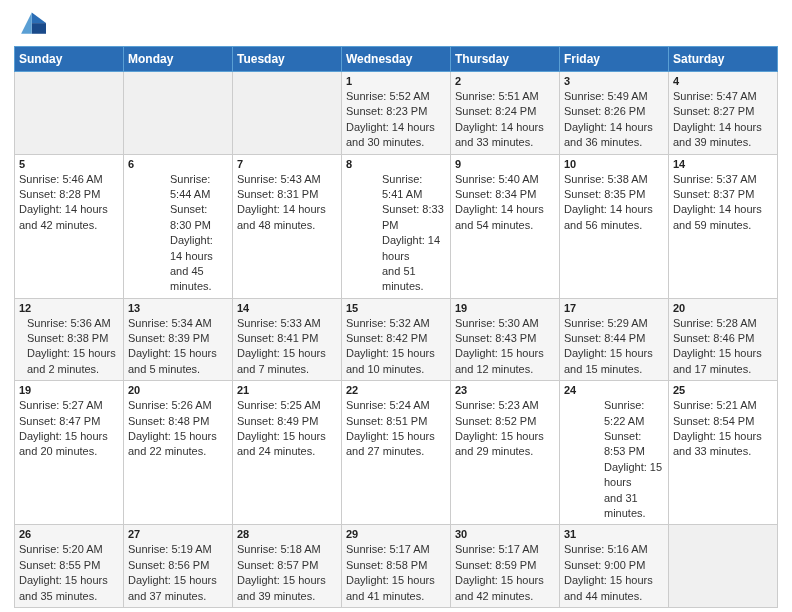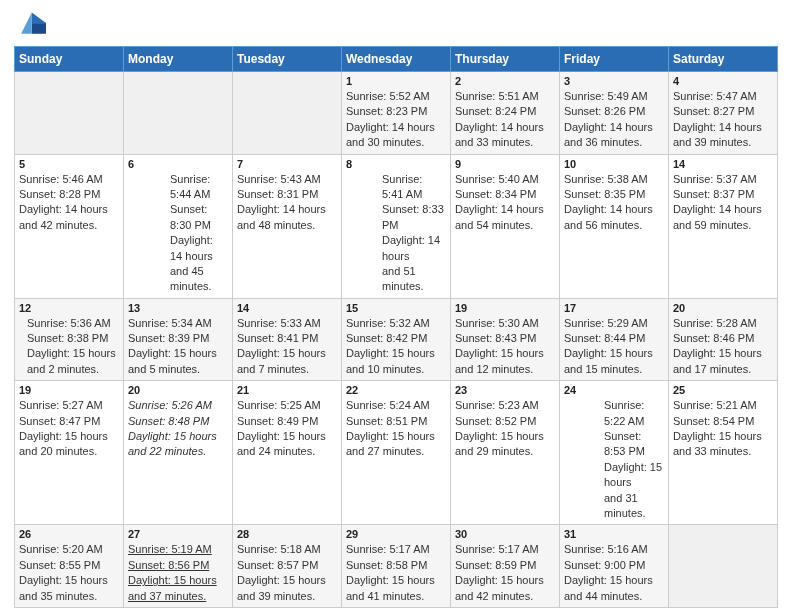--- a/index.html
+++ b/index.html
@@ -271,21 +271,21 @@
         <tr>
           <td>
             <span class="day-num">19</span>
             <div class="day-info" style="white-space: pre-line;">Sunrise: 5:27 AM
 Sunset: 8:47 PM
 Daylight: 15 hours
 and 20 minutes.</div>
           </td>
           <td>
             <span class="day-num">20</span>
-            <div class="day-info" style="white-space: pre-line; font-style: italic;">Sunrise: 5:26 AM
+            <div class="day-info" style="white-space: pre-line;">Sunrise: 5:26 AM
 Sunset: 8:48 PM
 Daylight: 15 hours
 and 22 minutes.</div>
           </td>
           <td>
             <span class="day-num">21</span>
             <div class="day-info" style="white-space: pre-line;">Sunrise: 5:25 AM
 Sunset: 8:49 PM
 Daylight: 15 hours
 and 24 minutes.</div>
@@ -322,21 +322,21 @@
         <tr>
           <td>
             <span class="day-num">26</span>
             <div class="day-info" style="white-space: pre-line;">Sunrise: 5:20 AM
 Sunset: 8:55 PM
 Daylight: 15 hours
 and 35 minutes.</div>
           </td>
           <td>
             <span class="day-num">27</span>
-            <div class="day-info" style="white-space: pre-line; text-decoration: underline;">Sunrise: 5:19 AM
+            <div class="day-info" style="white-space: pre-line;">Sunrise: 5:19 AM
 Sunset: 8:56 PM
 Daylight: 15 hours
 and 37 minutes.</div>
           </td>
           <td>
             <span class="day-num">28</span>
             <div class="day-info" style="white-space: pre-line;">Sunrise: 5:18 AM
 Sunset: 8:57 PM
 Daylight: 15 hours
 and 39 minutes.</div>

